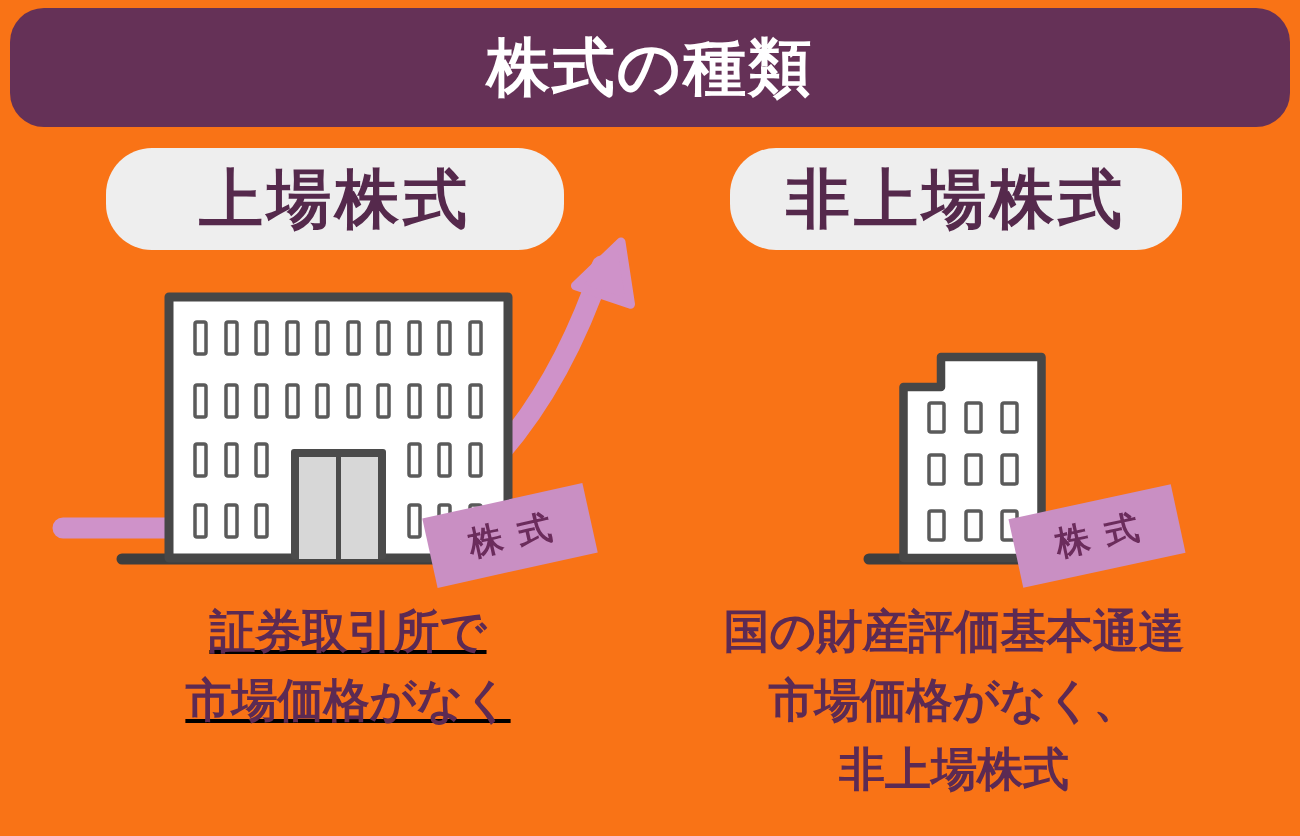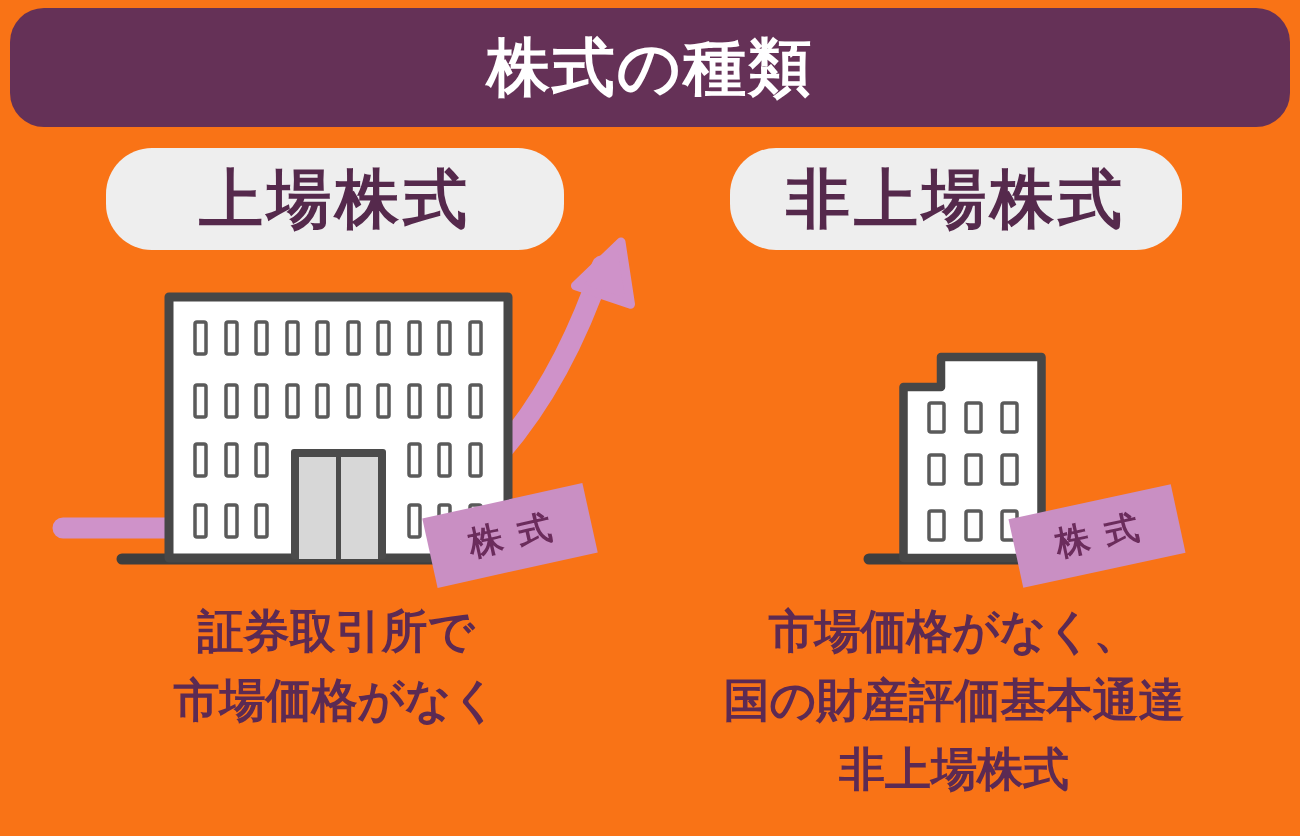--- a/index.html
+++ b/index.html
@@ -48,21 +48,21 @@
   .tag-right{left:1014px;top:501px;width:166px;height:70px;transform:rotate(-12.2deg);}
   .tag span{
     color:#6b2c5c;font-size:34px;font-weight:bold;
     letter-spacing:16px;margin-right:-16px;
   }
   
   .caption{
     position:absolute;top:597px;width:500px;
     text-align:center;z-index:2;
   }
-  .caption-left{left:86px;}
+  .caption-left{left:98px;text-decoration:underline;}
   .caption-right{left:704px;}
   .caption div{
     color:#5c2a53;font-size:46px;font-weight:bold;
     line-height:69px;white-space:nowrap;
   }
 </style>
 </head>
 <body>
 
 <div class="canvas">
@@ -162,18 +162,18 @@
   </div>
   <div class="tag tag-right">
     <span>株式</span>
   </div>
 
   <div class="caption caption-left">
     <div>証券取引所で</div>
     <div>市場価格がなく</div>
   </div>
   <div class="caption caption-right">
+    <div>国の財産評価基本通達</div>
     <div>市場価格がなく、</div>
-    <div>国の財産評価基本通達</div>
     <div>非上場株式</div>
   </div>
 
 </div>
 
 </body></html>

